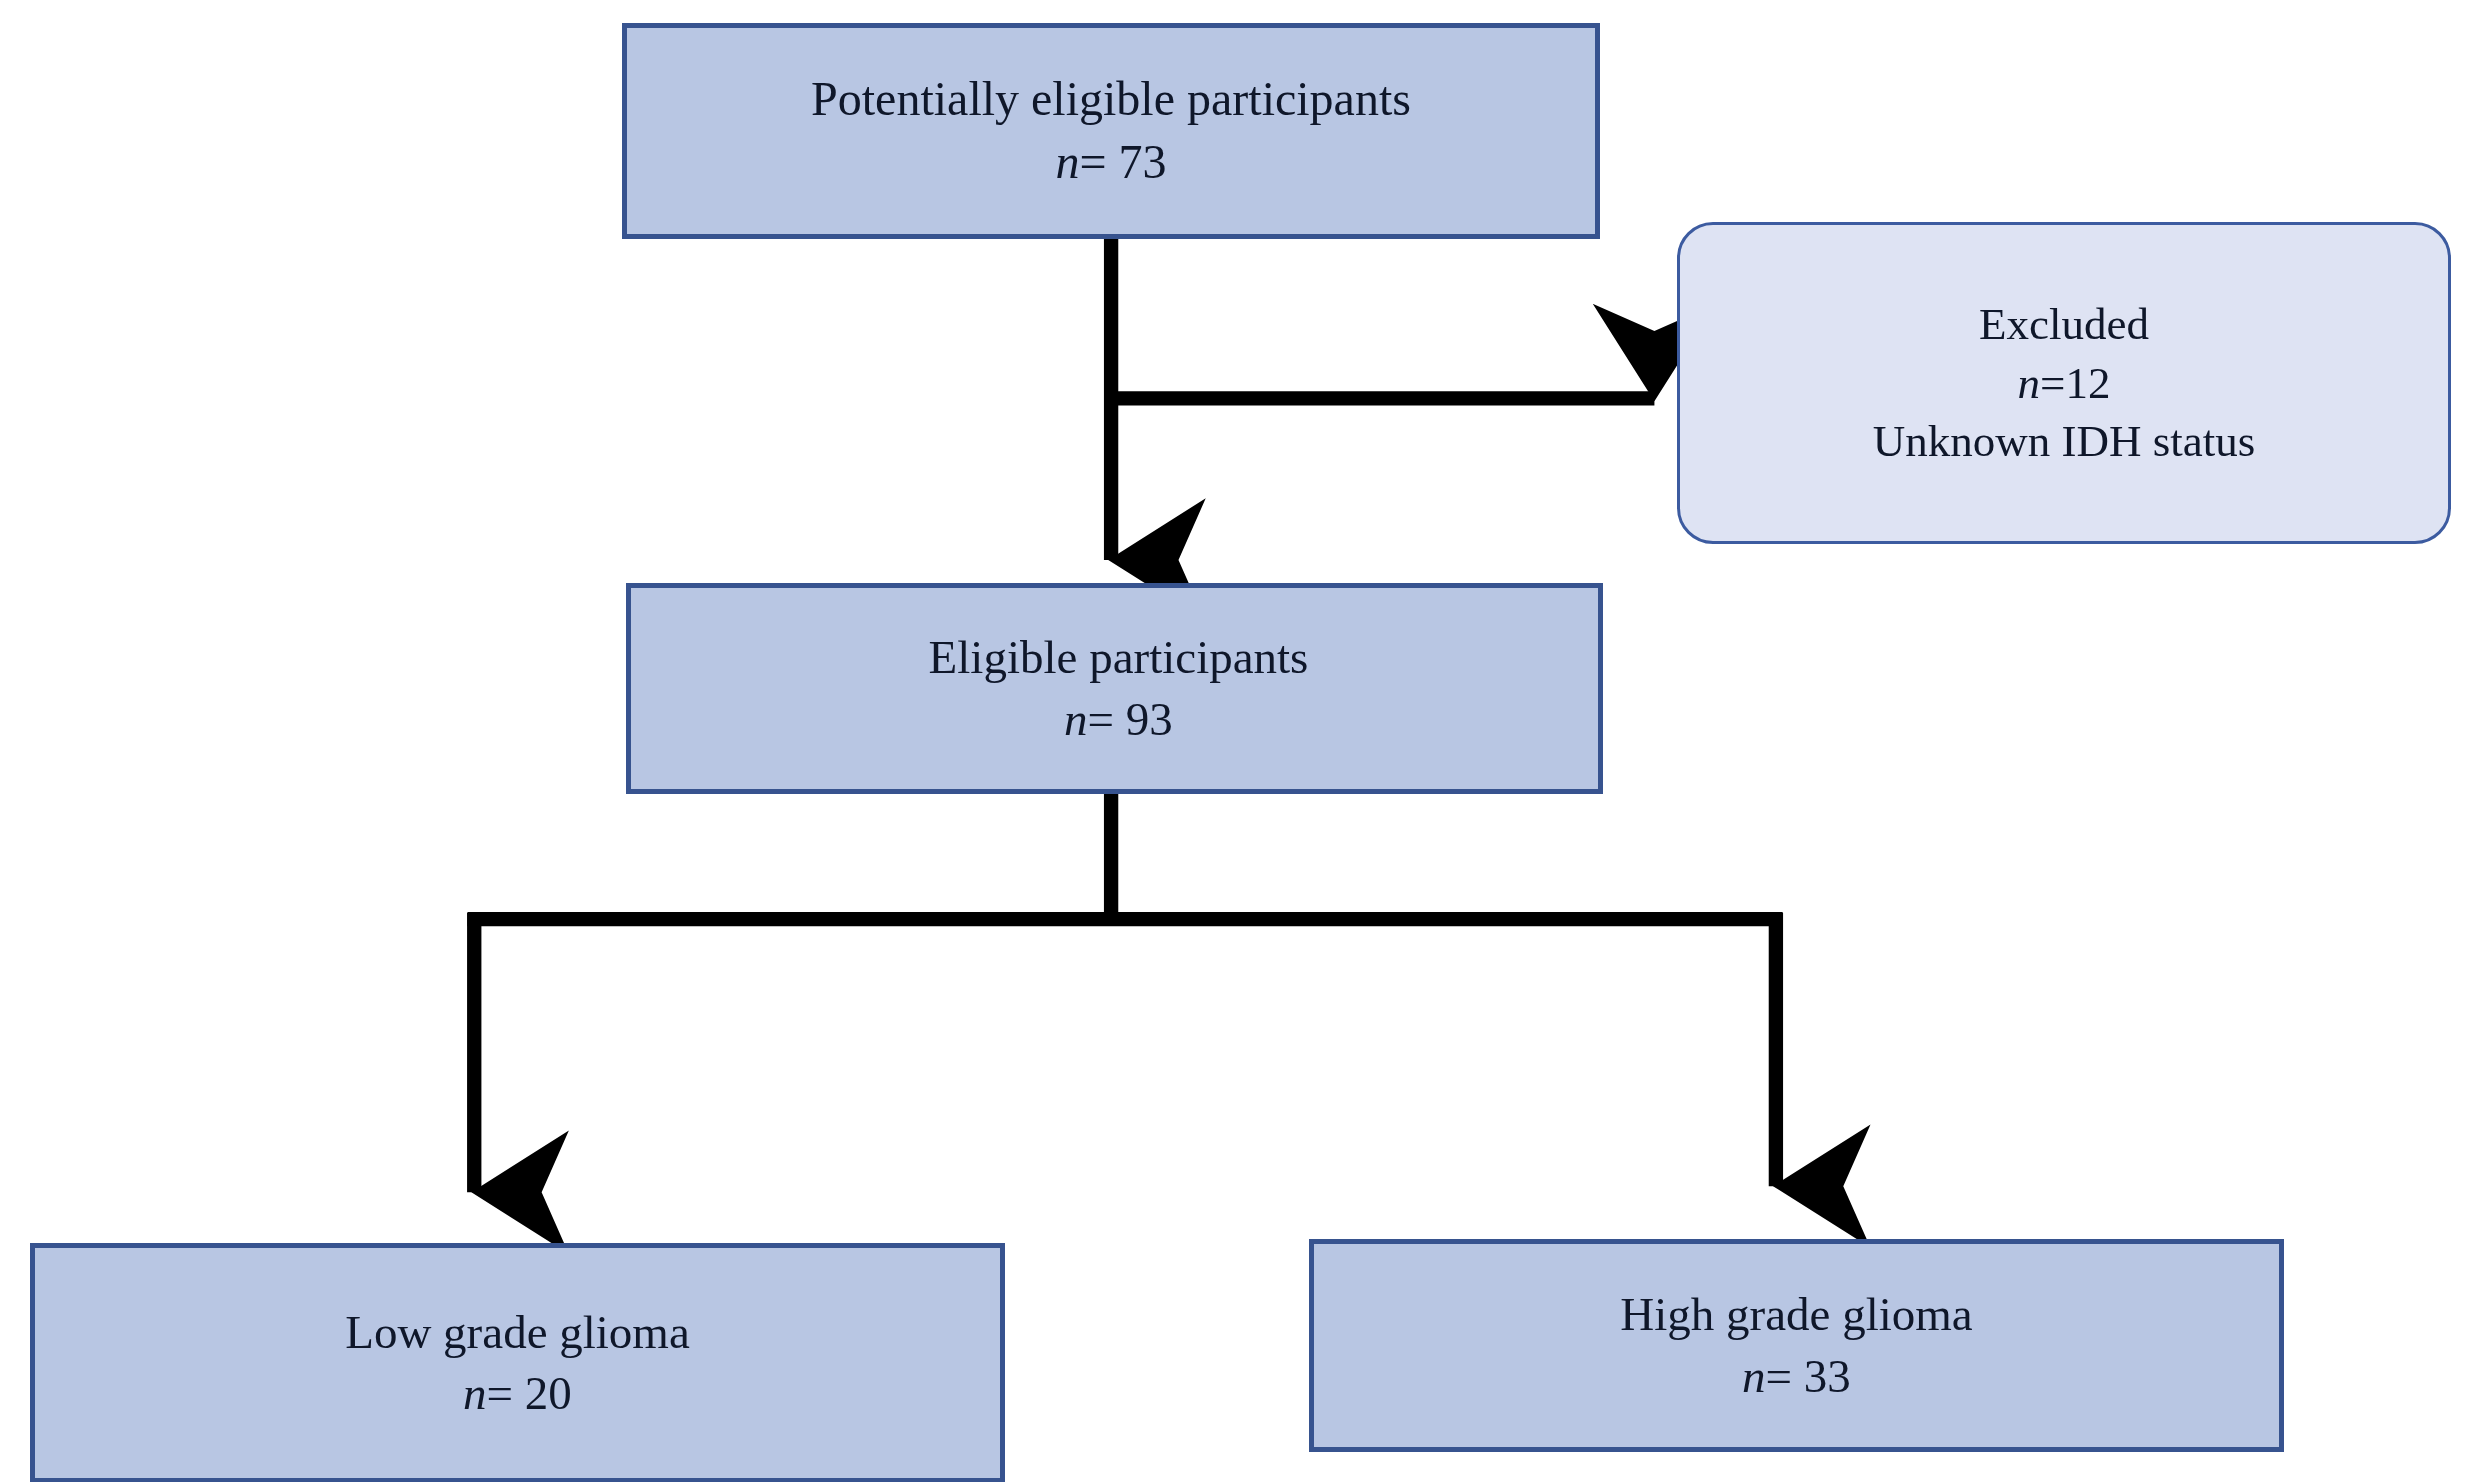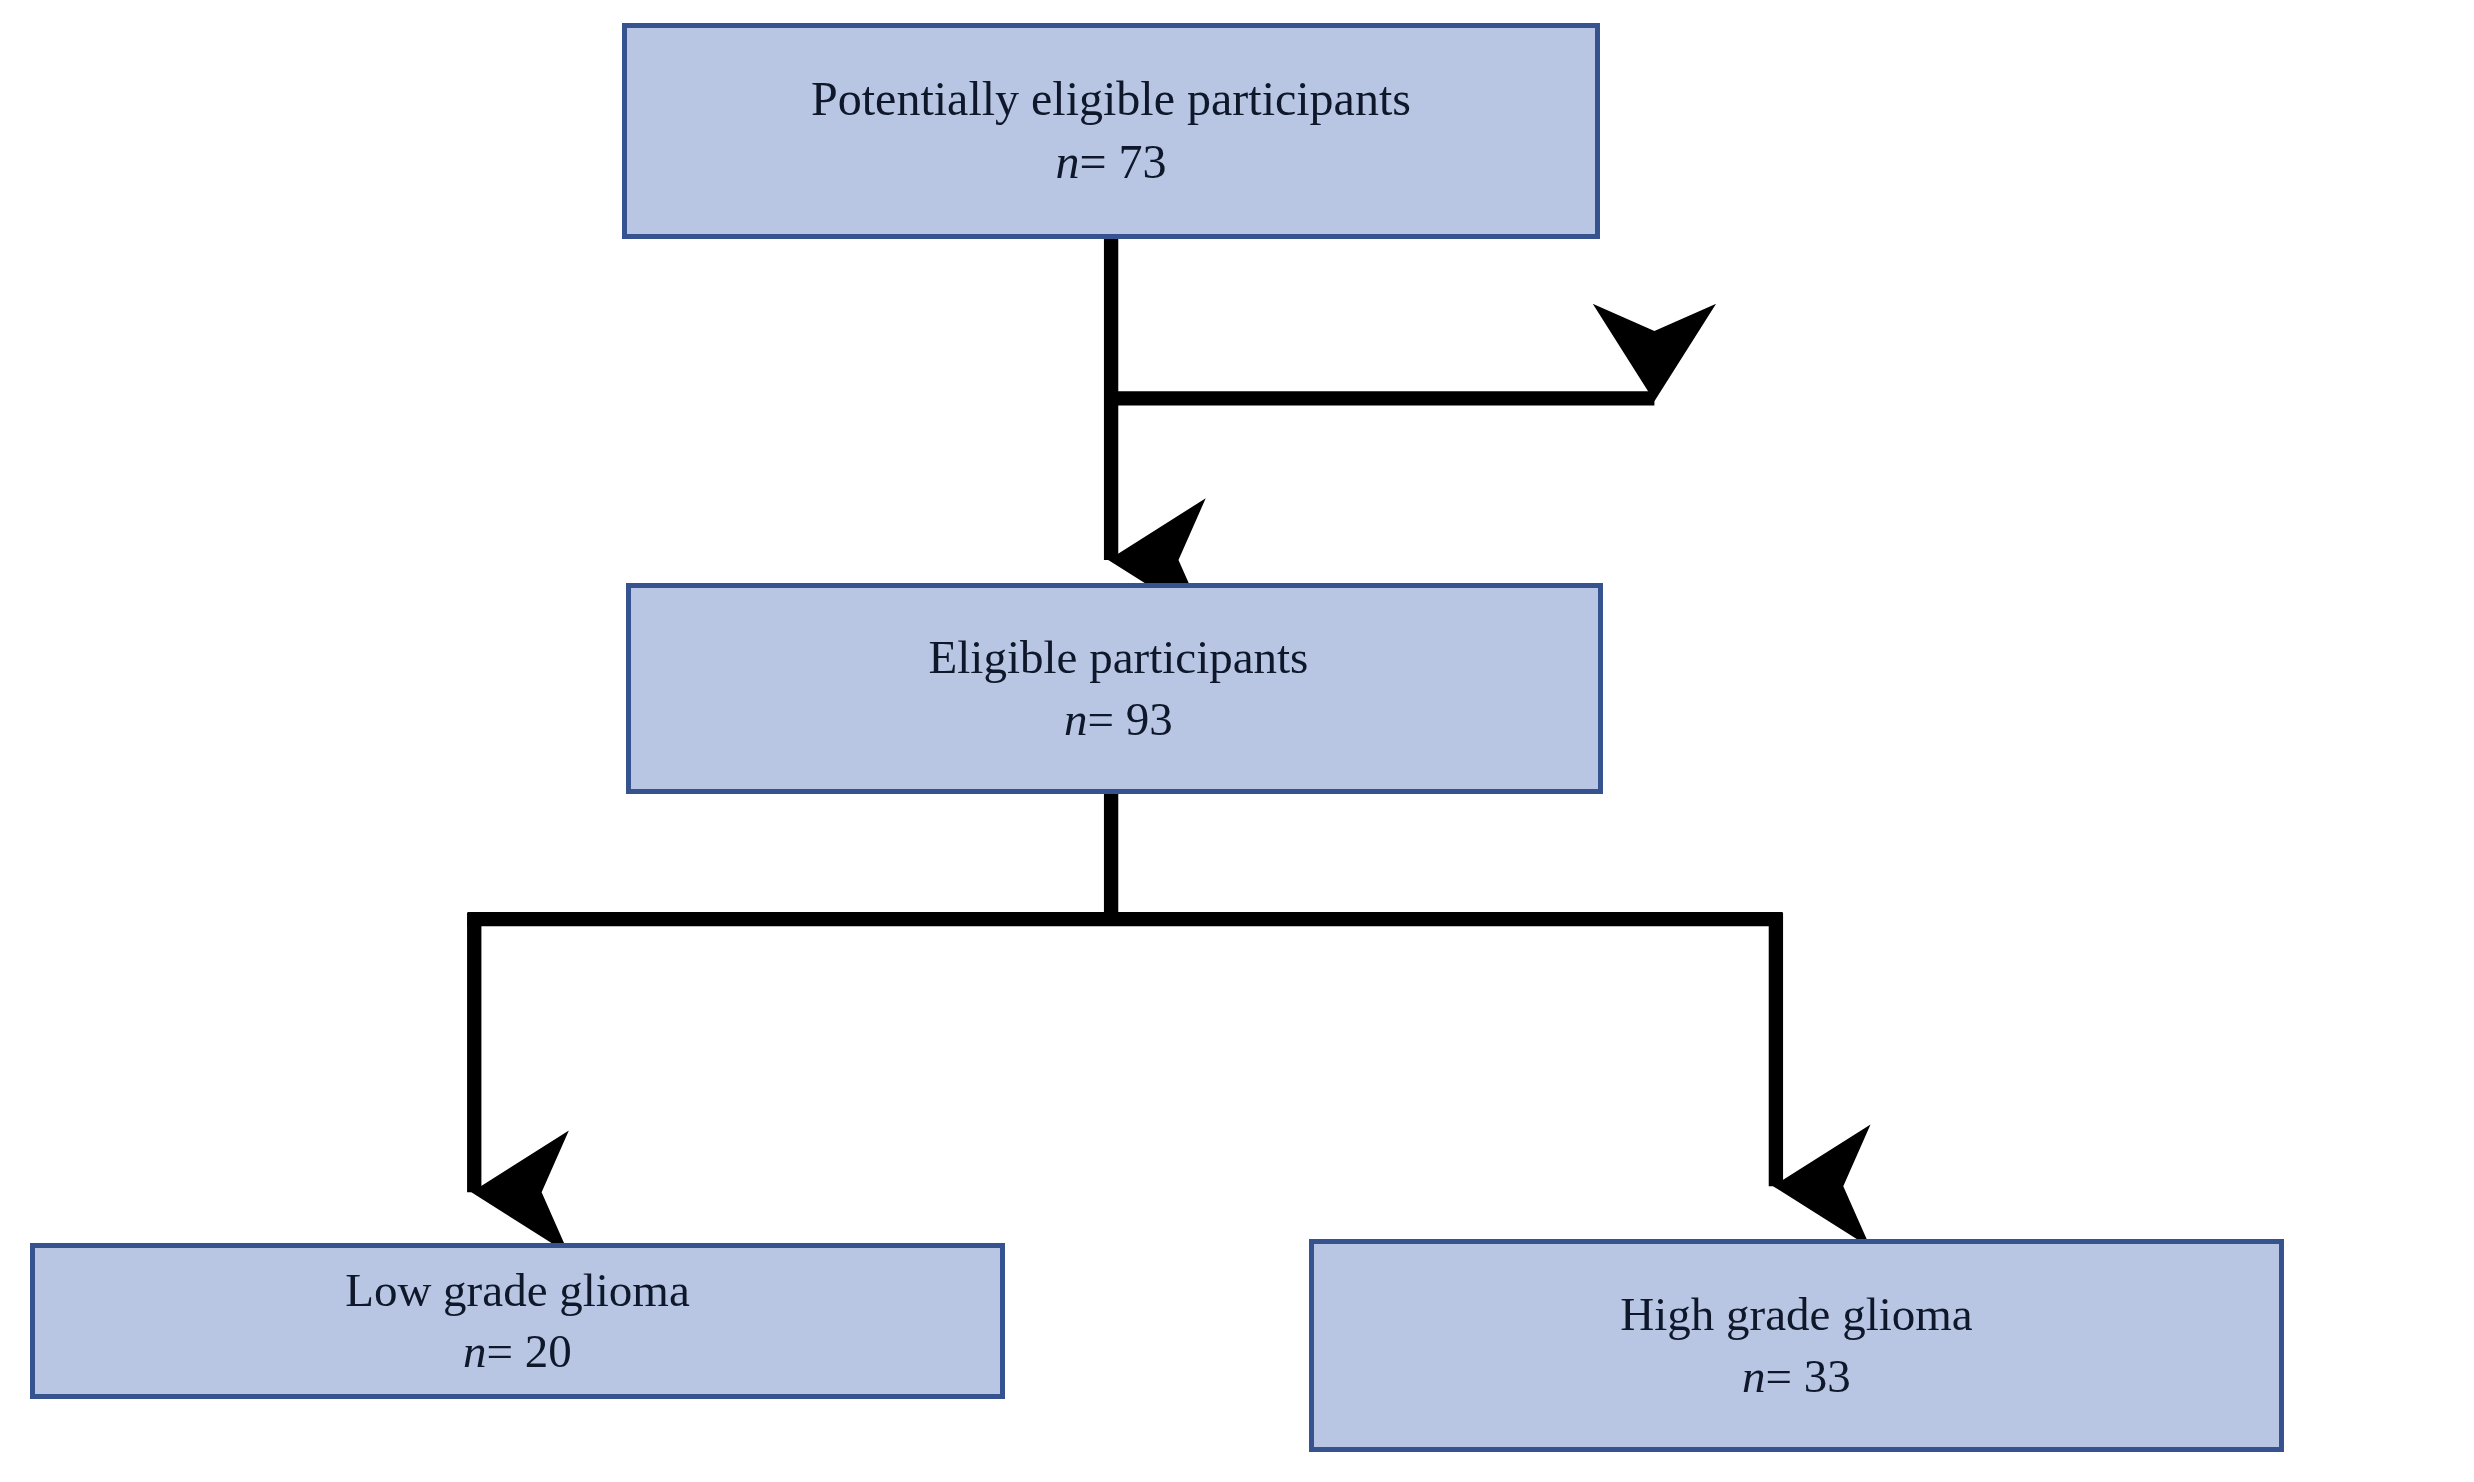--- a/index.html
+++ b/index.html
@@ -88,29 +88,36 @@
     </g>
   </svg>
 
   <div class="node node-solid" style="left:622px; top:22.6px; width:978px; height:216px; font-size:48px;">
     <span class="node-line">Potentially eligible participants</span>
     <span class="node-line">
       <span class="n-italic">n</span><span>= 73</span>
     </span>
   </div>
 
+  <div class="node node-rounded" style="left:1677px; top:222px; width:774px; height:322px; font-size:45px;">
+    <span class="node-line">Excluded</span>
+    <span class="node-line">
+      <span class="n-italic">n</span><span>=12</span>
+    </span>
+    <span class="node-line">Unknown IDH status</span>
+  </div>
 
   <div class="node node-solid" style="left:626px; top:583px; width:977px; height:211px; font-size:47px;padding-left:8px;">
     <span class="node-line">Eligible participants</span>
     <span class="node-line">
       <span class="n-italic">n</span><span>= 93</span>
     </span>
   </div>
 
-  <div class="node node-solid" style="left:30px; top:1243px; width:975px; height:156px; font-size:47px;">
+  <div class="node node-solid" style="left:30px; top:1243px; width:975px; height:240px; font-size:47px;">
     <span class="node-line">Low grade glioma</span>
     <span class="node-line">
       <span class="n-italic">n</span><span>= 20</span>
     </span>
   </div>
 
   <div class="node node-solid" style="left:1309px; top:1239px; width:975px; height:213px; font-size:47px;">
     <span class="node-line">High grade glioma</span>
     <span class="node-line">
       <span class="n-italic">n</span><span>= 33</span>

